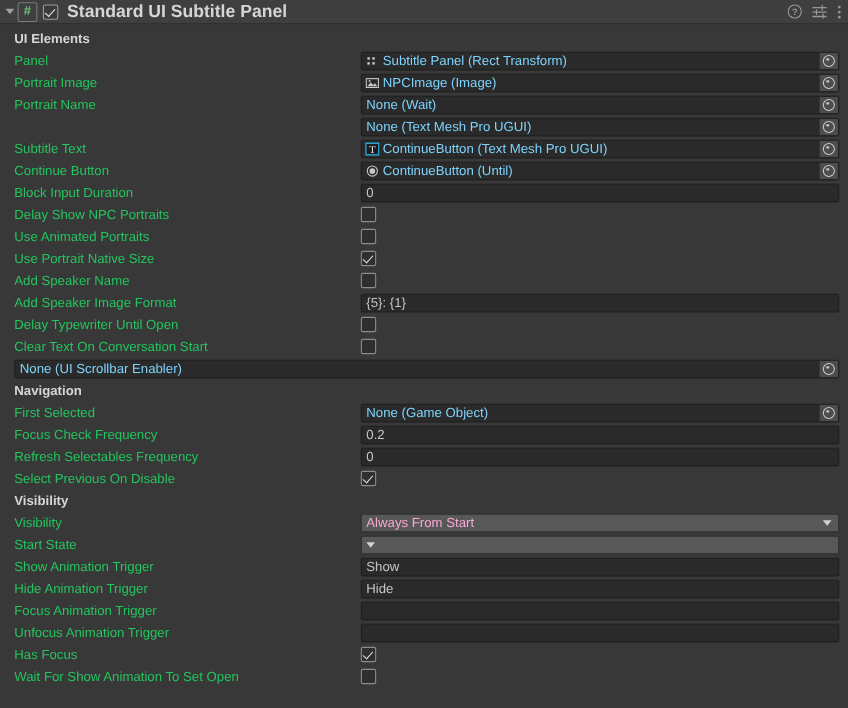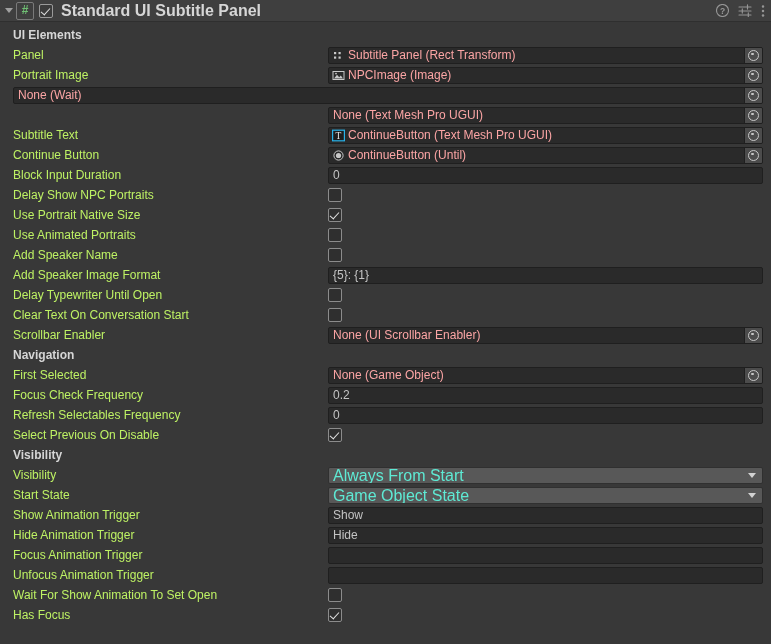--- a/index.html
+++ b/index.html
@@ -94,21 +94,21 @@
   .row {
     height: 20px;
     display: flex;
     align-items: center;
     padding-left: 13px;
     box-sizing: border-box;
   }
   .row .label {
     width: 315px;
     flex: 0 0 auto;
-    color: #bef264;
+    color: #22c55e;
     font-size: 12px;
     white-space: nowrap;
     overflow: hidden;
   }
   .row.section .label {
     color: #d6d6d6;
     font-weight: bold;
   }
   .row .ctl {
     flex: 1 1 auto;
@@ -123,21 +123,21 @@
     border: 1px solid #1f1f1f;
     border-radius: 2px;
     display: flex;
     align-items: center;
     box-sizing: border-box;
     padding-left: 3px;
     overflow: hidden;
   }
   .objfield .obj-text {
     flex: 1 1 auto;
-    color: #fca5a5;
+    color: #7dd3fc;
     font-size: 12px;
     white-space: nowrap;
     overflow: hidden;
     line-height: 15px;
     padding-left: 1px;
   }
   .objfield .picker {
     flex: 0 0 auto;
     width: 17px; height: 15px;
     background: #4c4c4c;
@@ -188,22 +188,22 @@
   
   .dropdown {
     height: 17px;
     background: #585858;
     border: 1px solid #303030;
     border-radius: 2px;
     box-sizing: border-box;
     display: flex;
     align-items: center;
     padding: 0 4px;
-    color: #5eead4;
-    font-size: 16px;
+    color: #f9a8d4;
+    font-size: 12px;
   }
   .dropdown .dd-text {
     flex: 1 1 auto;
     white-space: nowrap;
     overflow: hidden;
     line-height: 15px;
   }
   .dropdown .dd-arrow {
     flex: 0 0 auto;
     width: 0; height: 0;
@@ -309,20 +309,21 @@
             </svg>
           </span>
           <span class="obj-text">NPCImage (Image)</span>
           <span class="picker">
             <span class="ring"></span>
           </span>
         </div>
       </div>
     </div>
     <div class="row">
+      <div class="label">Portrait Name</div>
       <div class="ctl">
         <div class="objfield">
           <span class="obj-text">None (Wait)</span>
           <span class="picker">
             <span class="ring"></span>
           </span>
         </div>
       </div>
     </div>
     <div class="row">
@@ -376,57 +377,56 @@
         <div class="textfield">0</div>
       </div>
     </div>
     <div class="row">
       <div class="label">Delay Show NPC Portraits</div>
       <div class="ctl">
         <div class="checkbox"></div>
       </div>
     </div>
     <div class="row">
+      <div class="label">Use Animated Portraits</div>
+      <div class="ctl">
+        <div class="checkbox"></div>
+      </div>
+    </div>
+    <div class="row">
       <div class="label">Use Portrait Native Size</div>
       <div class="ctl">
         <div class="checkbox on"></div>
       </div>
     </div>
     <div class="row">
-      <div class="label">Use Animated Portraits</div>
+      <div class="label">Add Speaker Name</div>
       <div class="ctl">
         <div class="checkbox"></div>
       </div>
     </div>
     <div class="row">
-      <div class="label">Add Speaker Name</div>
+      <div class="label">Add Speaker Image Format</div>
+      <div class="ctl">
+        <div class="textfield">{5}: {1}</div>
+      </div>
+    </div>
+    <div class="row">
+      <div class="label">Delay Typewriter Until Open</div>
       <div class="ctl">
         <div class="checkbox"></div>
       </div>
     </div>
     <div class="row">
-      <div class="label">Add Speaker Image Format</div>
-      <div class="ctl">
-        <div class="textfield">{5}: {1}</div>
-      </div>
-    </div>
-    <div class="row">
-      <div class="label">Delay Typewriter Until Open</div>
+      <div class="label">Clear Text On Conversation Start</div>
       <div class="ctl">
         <div class="checkbox"></div>
       </div>
     </div>
     <div class="row">
-      <div class="label">Clear Text On Conversation Start</div>
-      <div class="ctl">
-        <div class="checkbox"></div>
-      </div>
-    </div>
-    <div class="row">
-      <div class="label">Scrollbar Enabler</div>
       <div class="ctl">
         <div class="objfield">
           <span class="obj-text">None (UI Scrollbar Enabler)</span>
           <span class="picker">
             <span class="ring"></span>
           </span>
         </div>
       </div>
     </div>
     <div class="row section">
@@ -472,21 +472,20 @@
         <div class="dropdown">
           <span class="dd-text">Always From Start</span>
           <span class="dd-arrow"></span>
         </div>
       </div>
     </div>
     <div class="row">
       <div class="label">Start State</div>
       <div class="ctl">
         <div class="dropdown">
-          <span class="dd-text">Game Object State</span>
           <span class="dd-arrow"></span>
         </div>
       </div>
     </div>
     <div class="row">
       <div class="label">Show Animation Trigger</div>
       <div class="ctl">
         <div class="textfield">Show</div>
       </div>
     </div>
@@ -502,24 +501,24 @@
         <div class="textfield"></div>
       </div>
     </div>
     <div class="row">
       <div class="label">Unfocus Animation Trigger</div>
       <div class="ctl">
         <div class="textfield"></div>
       </div>
     </div>
     <div class="row">
+      <div class="label">Has Focus</div>
+      <div class="ctl">
+        <div class="checkbox on"></div>
+      </div>
+    </div>
+    <div class="row">
       <div class="label">Wait For Show Animation To Set Open</div>
       <div class="ctl">
         <div class="checkbox"></div>
       </div>
     </div>
-    <div class="row">
-      <div class="label">Has Focus</div>
-      <div class="ctl">
-        <div class="checkbox on"></div>
-      </div>
-    </div>
   </div>
 
 </body></html>

